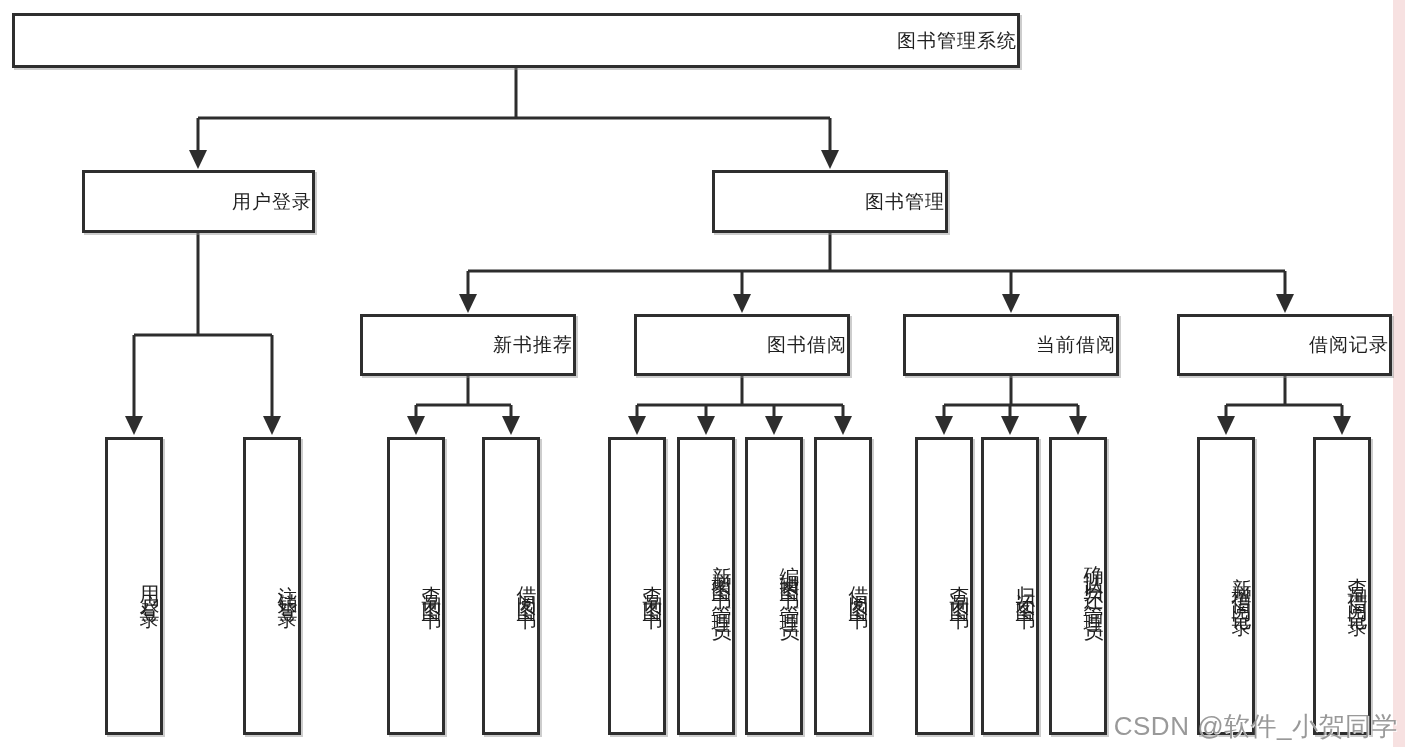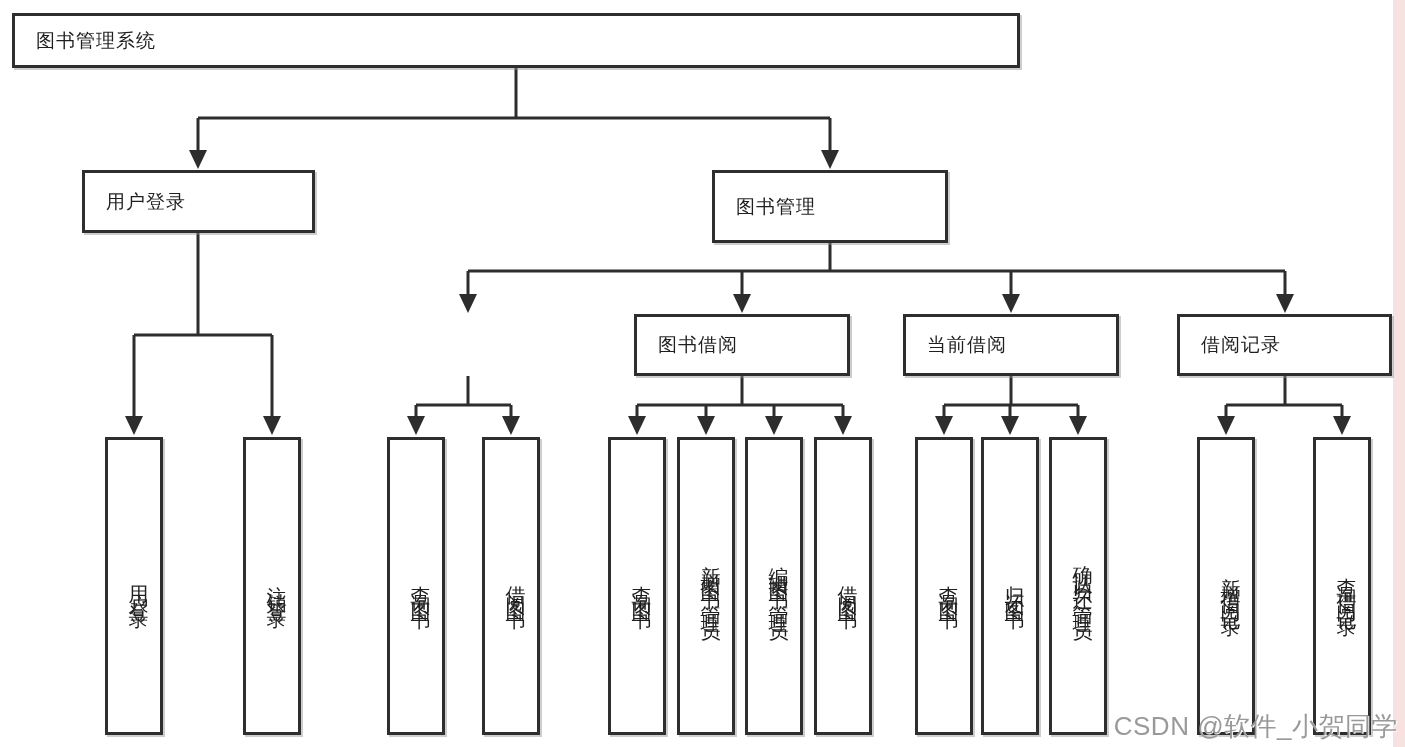--- a/index.html
+++ b/index.html
@@ -16,24 +16,23 @@
     width: 1405px; height: 747px;
     z-index: 1;
   }
   .box {
     position: absolute;
     box-sizing: border-box;
     background: #ffffff;
     border: 3px solid #2e2e2e;
     display: flex;
     align-items: center;
-    justify-content: flex-start;
+    justify-content: flex-end;
     z-index: 2;
     box-shadow: 2px 2px 0 rgba(145,145,145,0.45);
-    padding-left: 21px;
   }
   .hlabel {
     font-size: 19px;
     color: #1f1f1f;
     letter-spacing: 1px;
     white-space: nowrap;
   }
   .vlabel {
     writing-mode: vertical-rl;
     text-orientation: mixed;
@@ -100,24 +99,27 @@
     </g>
   </svg>
 
   <div class="box" style="left:12px; top:13px; width:1008px; height:55px">
     <span class="hlabel">图书管理系统</span>
   </div>
 
   <div class="box" style="left:82px; top:170px; width:233px; height:63px">
     <span class="hlabel">用户登录</span>
   </div>
-  <div class="box" style="left:712px; top:170px; width:236px; height:73px">
+  <div class="box" style="left:712px; top:170px; width:236px; height:63px">
     <span class="hlabel">图书管理</span>
   </div>
 
+  <div class="box" style="left:360px; top:314px; width:216px; height:62px">
+    <span class="hlabel">新书推荐</span>
+  </div>
   <div class="box" style="left:634px; top:314px; width:216px; height:62px">
     <span class="hlabel">图书借阅</span>
   </div>
   <div class="box" style="left:903px; top:314px; width:216px; height:62px">
     <span class="hlabel">当前借阅</span>
   </div>
   <div class="box" style="left:1177px; top:314px; width:215px; height:62px">
     <span class="hlabel">借阅记录</span>
   </div>
 

